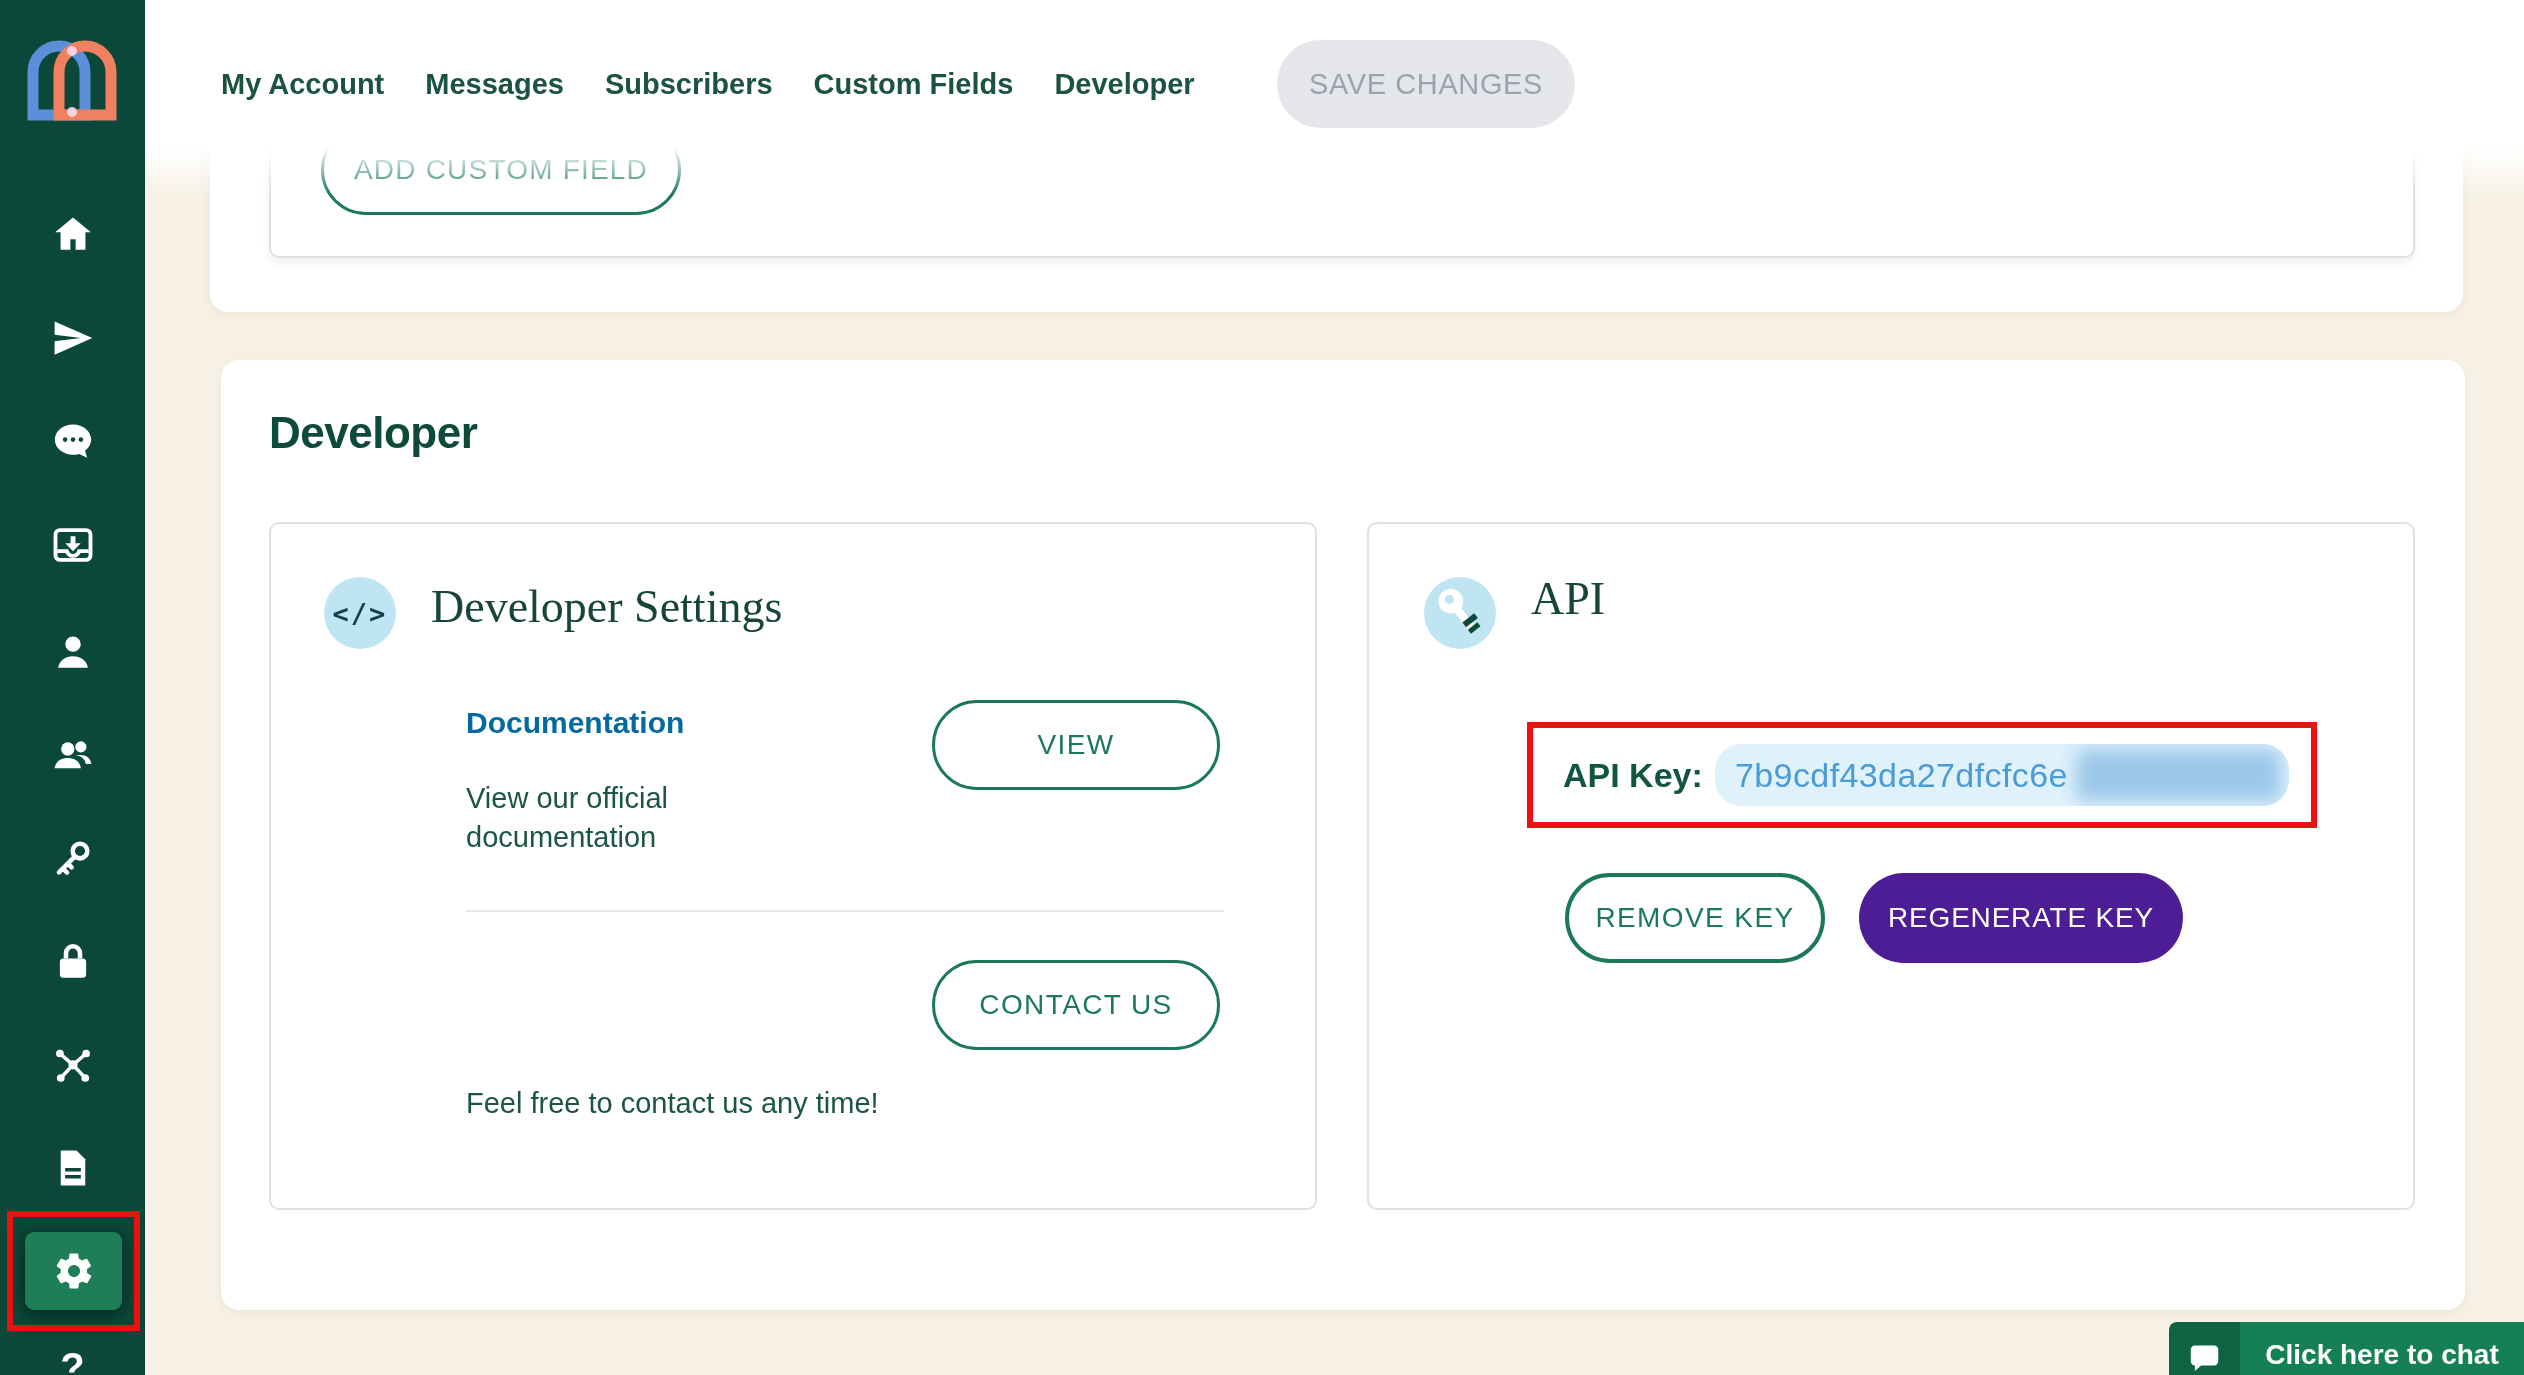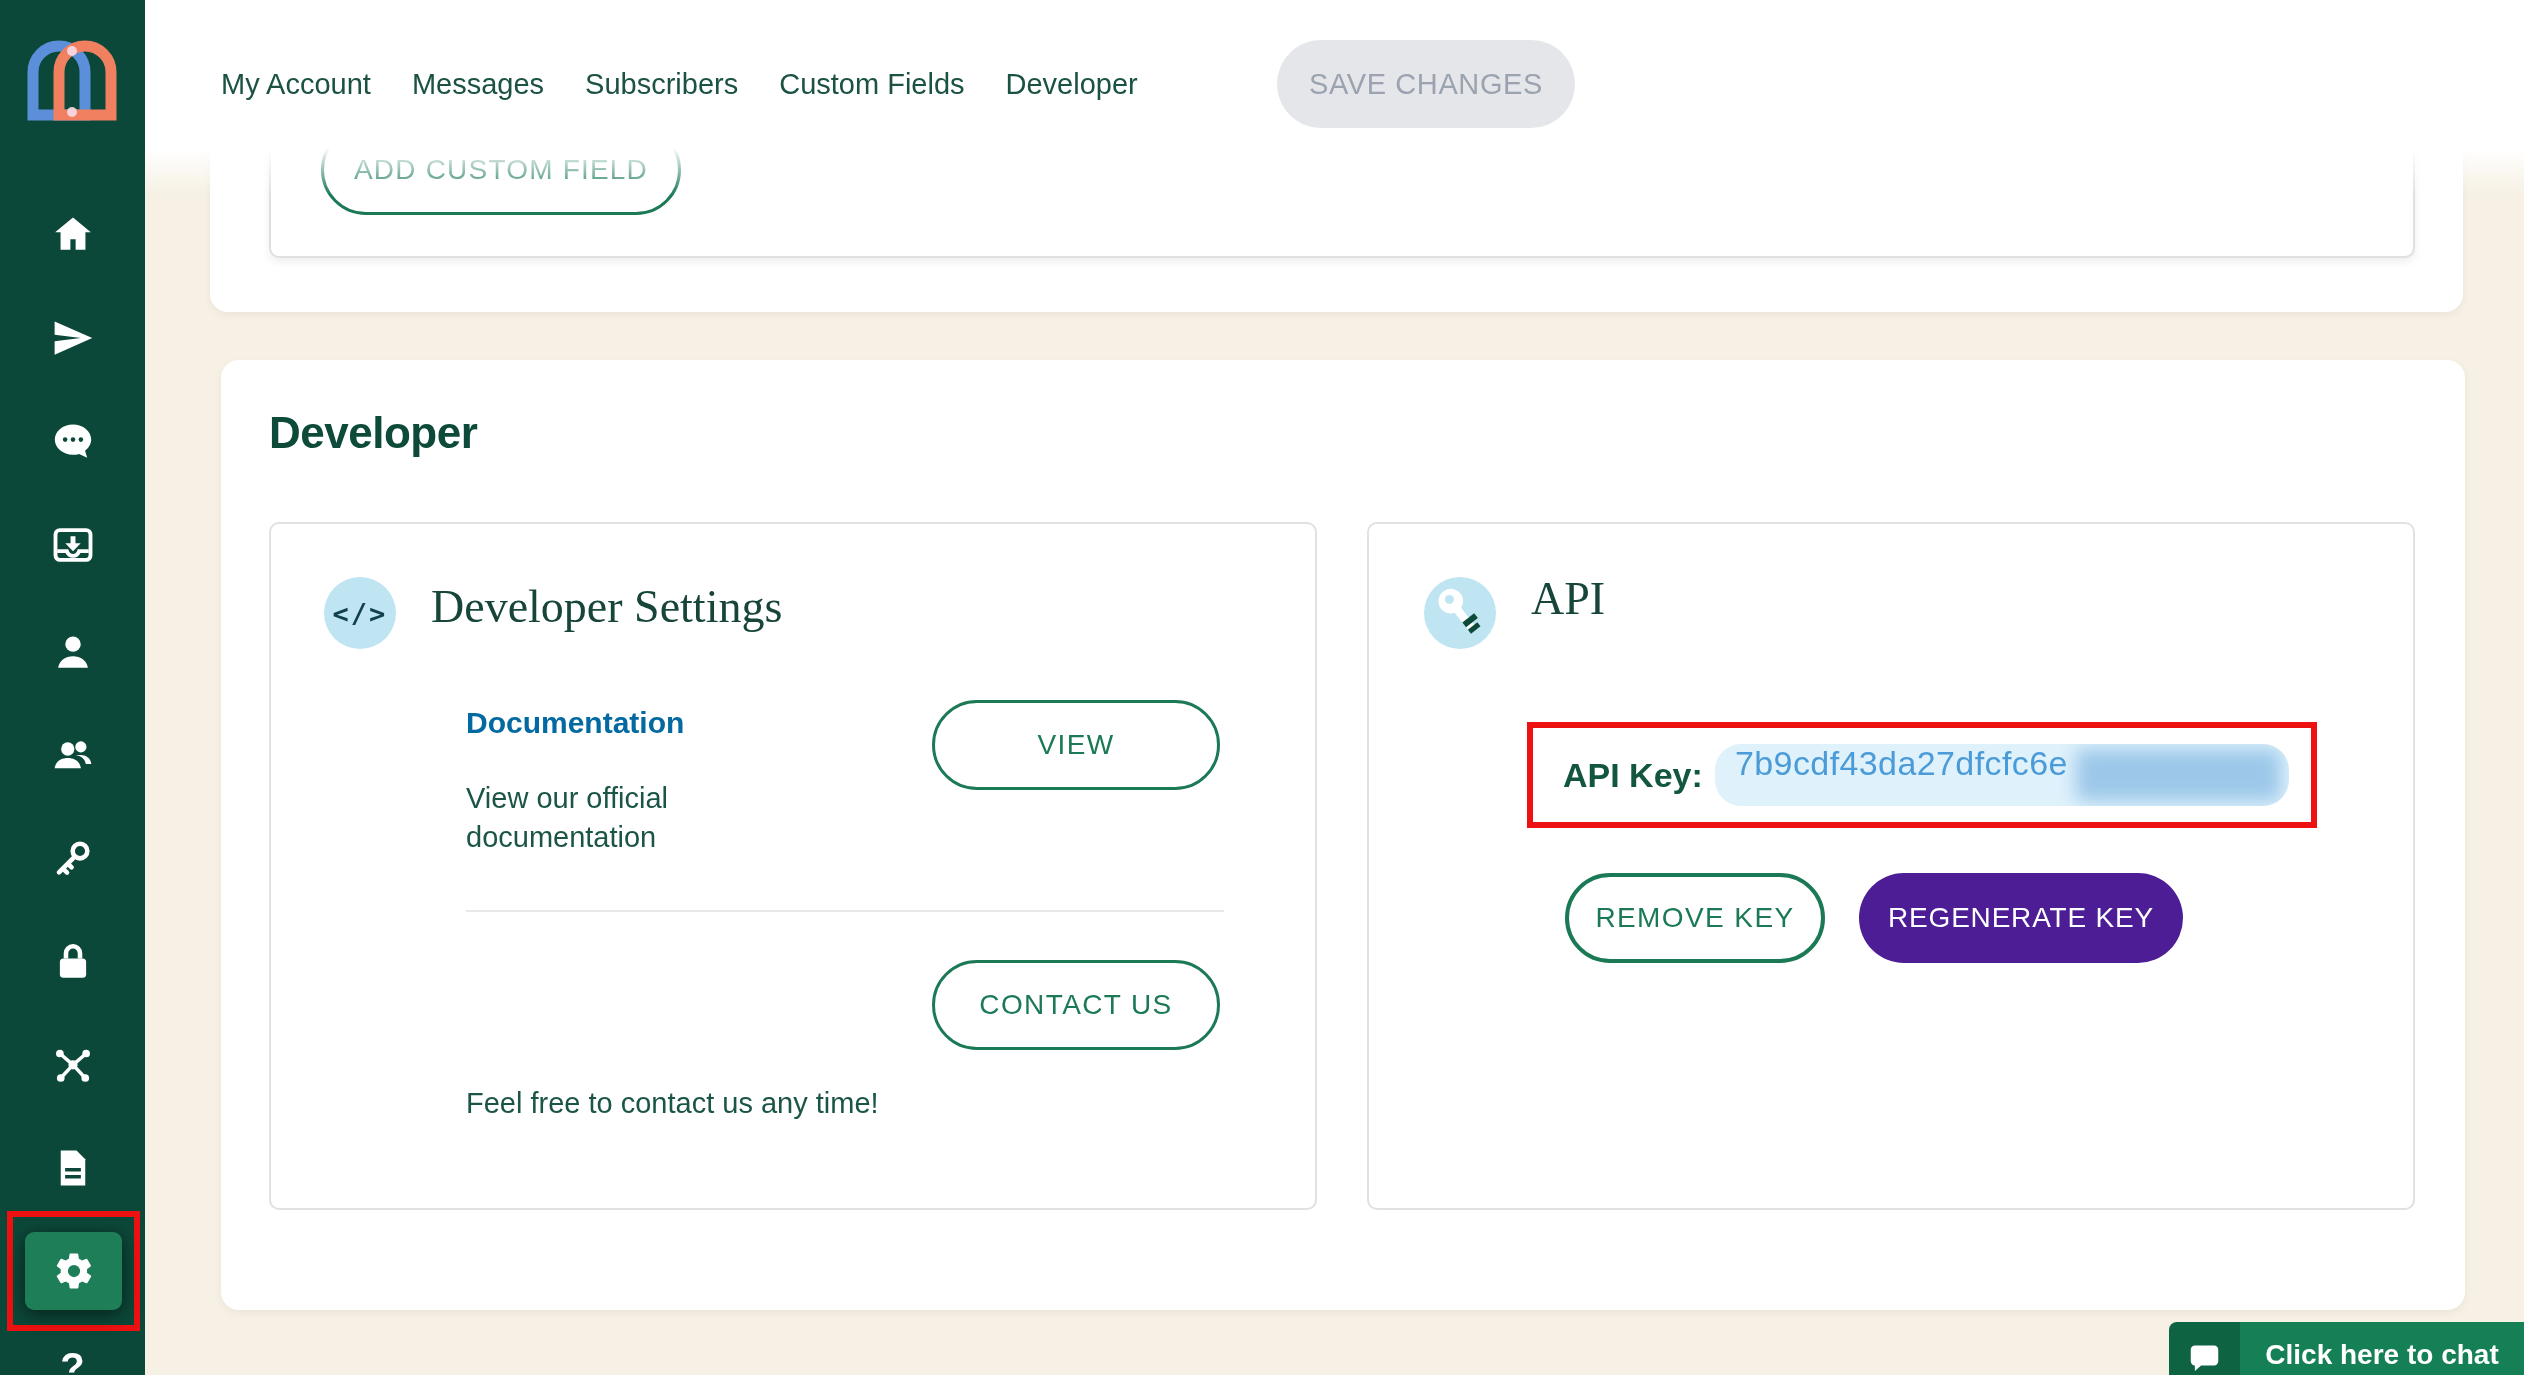--- a/index.html
+++ b/index.html
@@ -4,21 +4,21 @@
 <style>
   * { margin:0; padding:0; box-sizing:border-box; }
   html,body { width:2524px; height:1375px; }
   body { font-family:"Liberation Sans", sans-serif; }
   .page { position:relative; width:2524px; height:1375px; background:#f6f1e4; overflow:hidden; }
 
   
   .header { position:absolute; left:0; top:0; right:0; height:195px; z-index:20;
             background:linear-gradient(to bottom,#ffffff 0%,#ffffff 76%,rgba(255,255,255,0) 100%); }
   .nav { position:absolute; left:221px; top:40px; height:88px; display:flex; align-items:center; gap:41px; }
-  .nav-link { font-size:29px; font-weight:400; color:#1b5244; cursor:pointer; white-space:nowrap; }
+  .nav-link { font-size:29px; font-weight:700; color:#1b5244; cursor:pointer; white-space:nowrap; }
   .save-btn { position:absolute; left:1277px; top:40px; width:298px; height:88px; border-radius:44px;
               background:#e4e6e9; color:#9ca3b0; font-size:29px; font-weight:500; letter-spacing:0.6px;
               display:flex; align-items:center; justify-content:center; border:none; font-family:inherit; }
 
   
   .sidebar { position:absolute; left:0; top:0; width:145px; height:1375px; background:#0c4839; z-index:30; }
   .logo { position:absolute; left:24px; top:33px; }
   .side-item { position:absolute; left:0; width:145px; height:104px; display:flex; align-items:center; justify-content:center; cursor:pointer; }
   .side-item svg { width:42px; height:42px; }
   .gear-annotation { position:absolute; left:7px; top:1211px; width:133px; height:120px;
@@ -56,21 +56,21 @@
   .pill-btn { position:absolute; width:288px; height:90px; border-radius:45px; border:3px solid #1b7a55;
               background:#ffffff; color:#1b7a55; font-size:28px; font-weight:500; letter-spacing:1.4px;
               display:flex; align-items:center; justify-content:center; font-family:inherit; }
   .divider { position:absolute; left:195px; top:386px; width:758px; height:2px; background:#e8e8e6; }
 
   
   .api-red-box { position:absolute; left:158px; top:198px; width:790px; height:106px; border:6px solid #ee1111; z-index:45; }
   .api-key-label { position:absolute; left:30px; top:0; height:94px; display:flex; align-items:center;
                    font-size:34px; font-weight:600; color:#12563f; }
   .api-key-pill { position:absolute; left:182px; top:16px; width:574px; height:62px; border-radius:26px;
-                  background:#dff2fc; display:flex; overflow:hidden; }
+                  background:#dff2fc; display:flex; align-items:center; overflow:hidden; }
   .api-key-value { margin-left:20px; font-size:34px; color:#4b9bd8; letter-spacing:0.4px; white-space:nowrap; }
   .api-key-blur { position:absolute; right:8px; top:5px; width:205px; height:52px; border-radius:6px;
                   background:#9cc7e9; filter:blur(9px); }
   .remove-btn { left:196px; top:349px; width:260px; border-width:4px; }
   .regen-btn { position:absolute; left:490px; top:349px; width:324px; height:90px; border-radius:45px;
                border:none; background:#4c1d95; color:#ffffff; font-size:28px; font-weight:500; letter-spacing:0.8px;
                display:flex; align-items:center; justify-content:center; font-family:inherit; }
 
   
   .chat-widget { position:absolute; left:2169px; top:1322px; width:355px; height:69px; display:flex;

